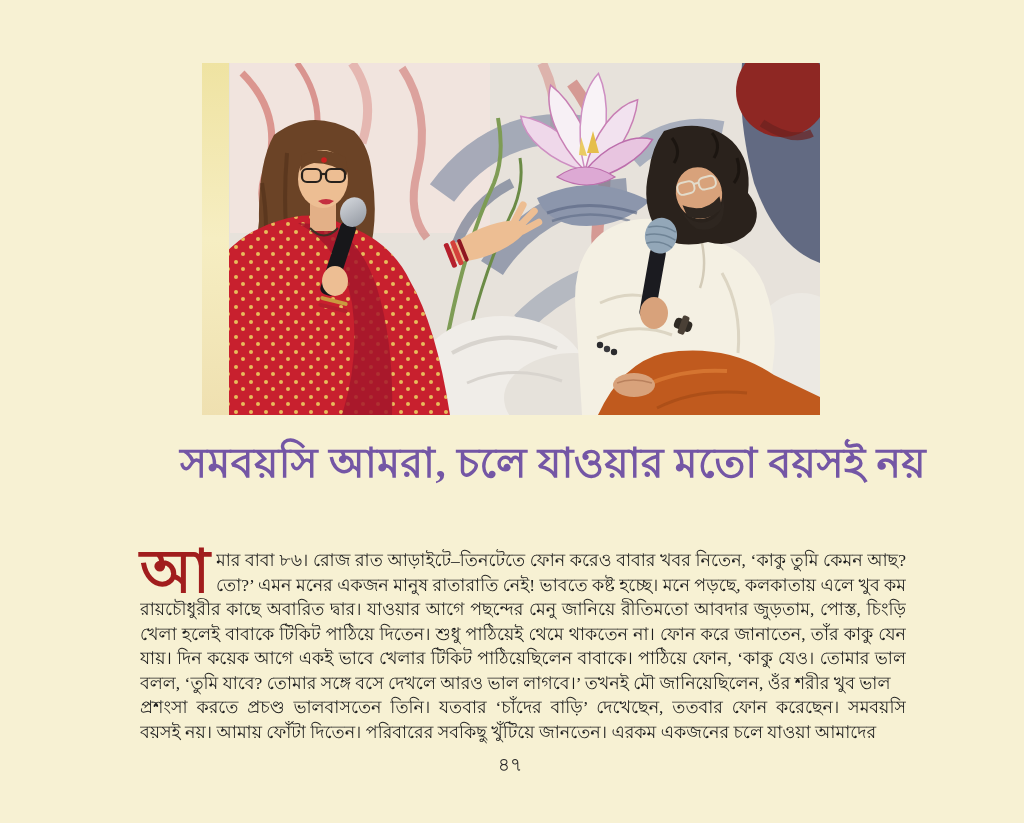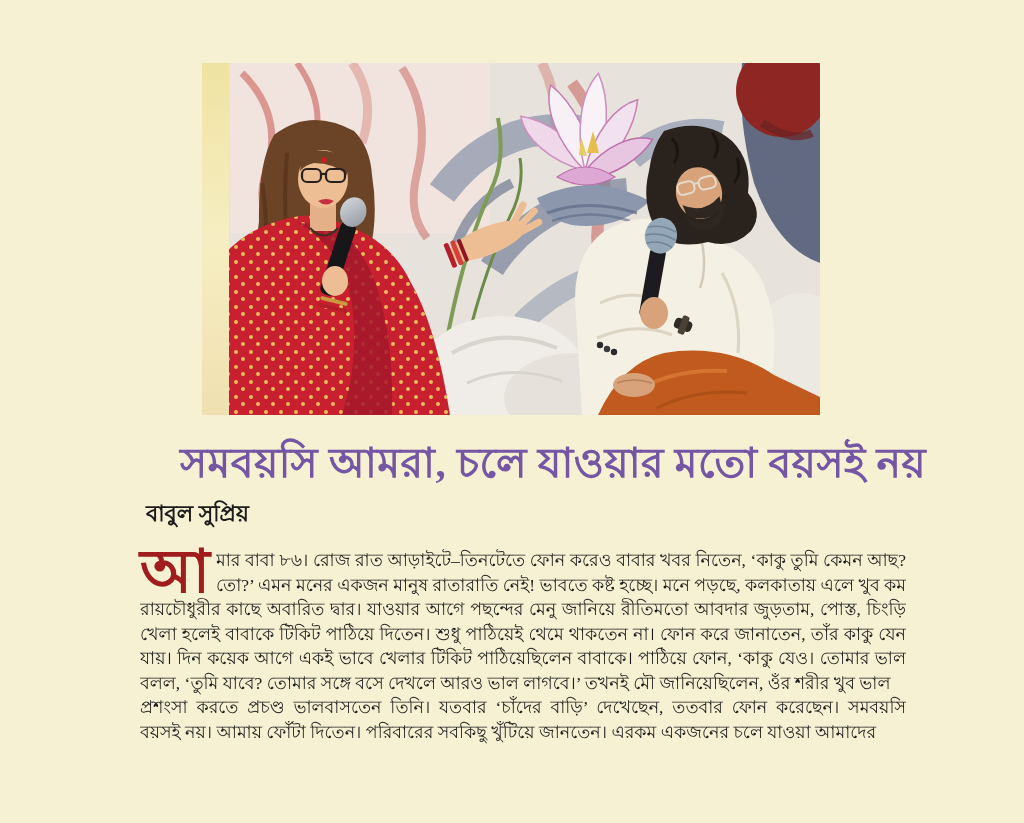--- a/index.html
+++ b/index.html
@@ -218,32 +218,32 @@
           <rect x="118" y="236" width="28" height="4" rx="2" transform="rotate(14 132 238)" fill="#C99A3F"></rect>
           <rect x="116" y="243" width="30" height="4" rx="2" transform="rotate(14 131 245)" fill="#B51F2C"></rect>
         </g>
       </g>
 
       <rect x="0" y="0" width="27" height="352" fill="url(#stripY)"></rect>
     </svg>
   </div>
 
   <h1 class="headline">সমবয়সি আমরা, চলে যাওয়ার মতো বয়সই নয়</h1>
-  <div class="byline">বাবুল সুপ্রিয়</div>
 
   <div class="article">
     <div class="opening">
       <div class="drop-cap">আ</div>
       <div class="opening-lines">
         <div class="line full">মার বাবা ৮৬। রোজ রাত আড়াইটে–তিনটেতে ফোন করেও বাবার খবর নিতেন, ‘কাকু তুমি কেমন আছ? শরীর ভাল আছে</div>
         <div class="line full">তো?’ এমন মনের একজন মানুষ রাতারাতি নেই! ভাবতে কষ্ট হচ্ছে। মনে পড়ছে, কলকাতায় এলে খুব কম বাড়িতে যেতাম। মৌ</div>
       </div>
     </div>
     <div class="line full">রায়চৌধুরীর কাছে অবারিত দ্বার। যাওয়ার আগে পছন্দের মেনু জানিয়ে রীতিমতো আবদার জুড়তাম, পোস্ত, চিংড়ি মাছ, মাংস খাব বলে। ভাল</div>
     <div class="line full">খেলা হলেই বাবাকে টিকিট পাঠিয়ে দিতেন। শুধু পাঠিয়েই থেমে থাকতেন না। ফোন করে জানাতেন, তাঁর কাকু যেন অবশ্যই খেলা দেখতে</div>
     <div class="line full">যায়। দিন কয়েক আগে একই ভাবে খেলার টিকিট পাঠিয়েছিলেন বাবাকে। পাঠিয়ে ফোন, ‘কাকু যেও। তোমার ভাল লাগবে।’ বাবা পাল্টা</div>
     <div class="line end">বলল, ‘তুমি যাবে? তোমার সঙ্গে বসে দেখলে আরও ভাল লাগবে।’ তখনই মৌ জানিয়েছিলেন, ওঁর শরীর খুব ভাল যাচ্ছে না।</div>
     <div class="line full">প্রশংসা করতে প্রচণ্ড ভালবাসতেন তিনি। যতবার ‘চাঁদের বাড়ি’ দেখেছেন, ততবার ফোন করেছেন। সমবয়সি আমরা। চলে যাওয়ার মতো</div>
     <div class="line end">বয়সই নয়। আমায় ফোঁটা দিতেন। পরিবারের সবকিছু খুঁটিয়ে জানতেন। এরকম একজনের চলে যাওয়া আমাদের সবার পক্ষে ক্ষতির।</div>
   </div>
 
+  <div class="page-number">৪৭</div>
 
 </div>
 
 </body></html>

